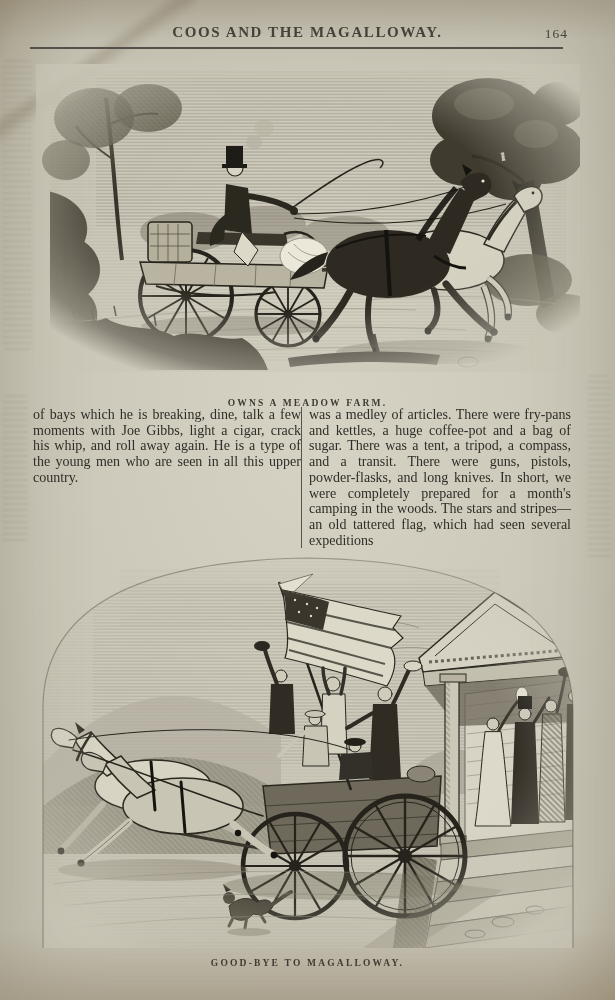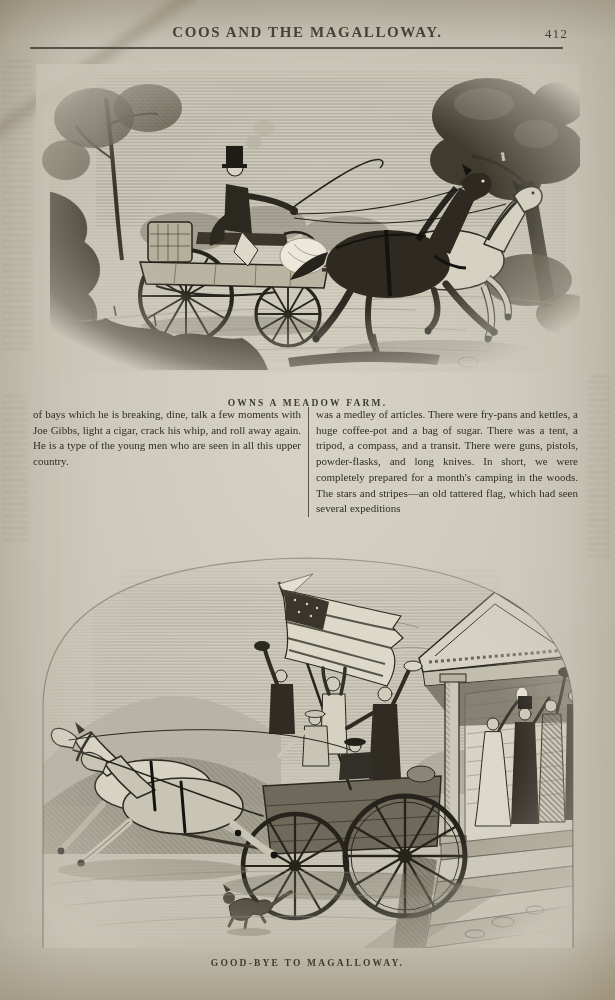--- a/index.html
+++ b/index.html
@@ -27,37 +27,37 @@
   .page-number{position:absolute;right:47px;top:26px;font-size:13.5px;color:#44413a;letter-spacing:1px;}
   .header-rule{position:absolute;left:30px;top:47px;width:533px;border-top:2px solid #55514a;}
   .figure{position:absolute;}
   .fig1{left:36px;top:64px;width:544px;height:308px;}
   .fig2{left:33px;top:554px;width:550px;height:394px;}
   .caption{position:absolute;left:0;right:0;text-align:center;
     font-size:9.5px;font-weight:bold;letter-spacing:2.2px;color:#3e3b33;}
   .cap1{top:398px;}
   .cap2{top:958px;}
   .columns{position:absolute;left:33px;top:407px;width:552px;display:flex;}
-  .col{width:268px;font-size:11px;line-height:15.7px;color:#2f2d27;text-align:justify;font-family:Liberation Serif, serif;}
+  .col{width:268px;font-size:14px;line-height:15.7px;color:#2f2d27;text-align:justify;font-family:Liberation Serif, serif;}
   .col p{margin:0;}
   .col p.indent{text-indent:14px;}
-  .col-right{border-left:1px solid #57534b;padding-left:7px;margin-left:7px;width:262px;}
+  .col-right{border-left:1px solid #57534b;padding-left:7px;width:262px;}
 </style>
 </head>
 <body>
 
 <div class="photo">
   <div class="crease"></div>
   <div class="bleed" style="left:2px;top:60px;width:30px;height:290px;"></div>
   <div class="bleed" style="left:2px;top:395px;width:26px;height:150px;"></div>
   <div class="bleed" style="left:587px;top:375px;width:24px;height:185px;"></div>
   <div class="bleed" style="left:120px;top:570px;width:380px;height:60px;opacity:.55;"></div>
 
   <div class="header-title">COOS AND THE MAGALLOWAY.</div>
-  <div class="page-number">412</div>
+  <div class="page-number">164</div>
   <div class="header-rule"></div>
 
   <div class="figure fig1">
   <svg width="544" height="308" viewBox="0 0 544 308">
     <defs>
       <pattern id="hla" width="3.2" height="3.2" patternUnits="userSpaceOnUse">
         <line x1="0" y1="1.6" x2="3.2" y2="1.6" stroke="#5e594c" stroke-width="0.75"></line>
       </pattern>
       <pattern id="dga" width="4" height="4" patternUnits="userSpaceOnUse" patternTransform="rotate(45)">
         <line x1="0" y1="2" x2="4" y2="2" stroke="#4a463a" stroke-width="1"></line>

